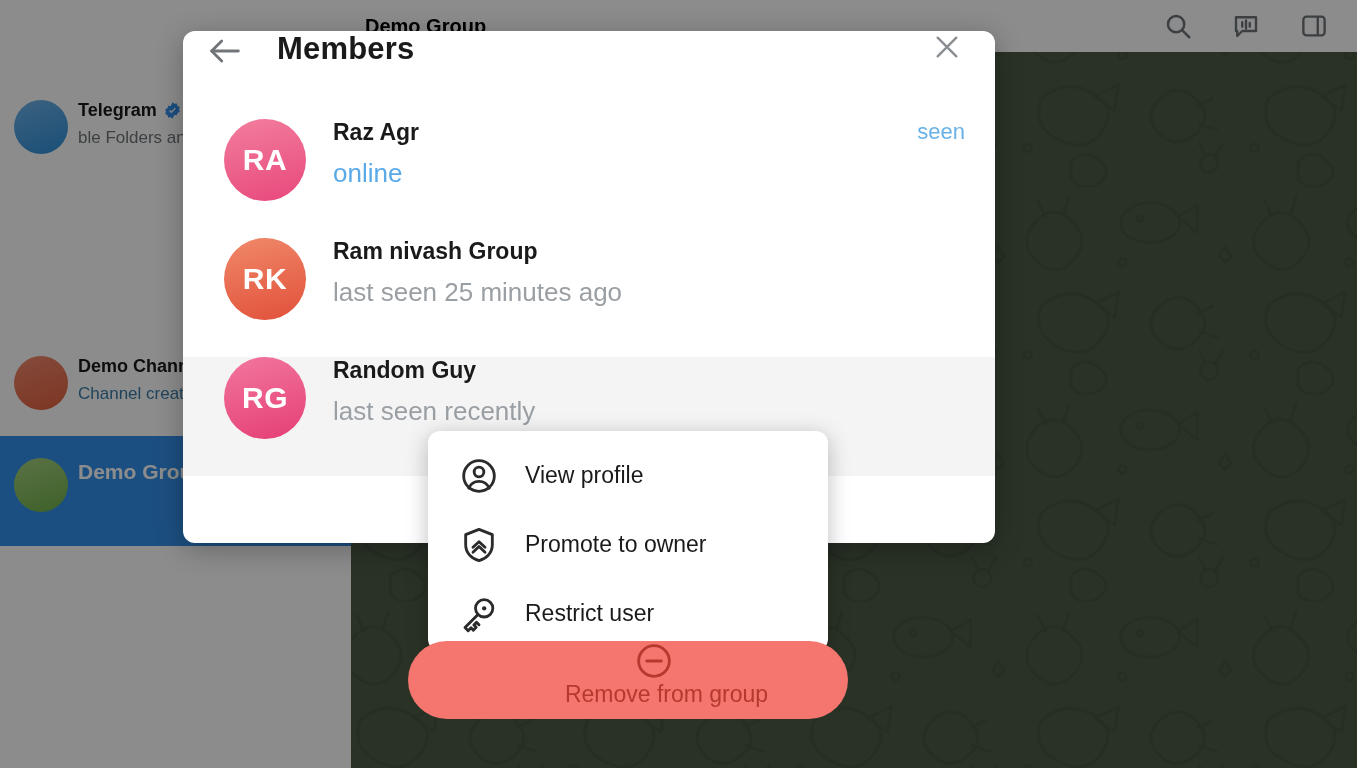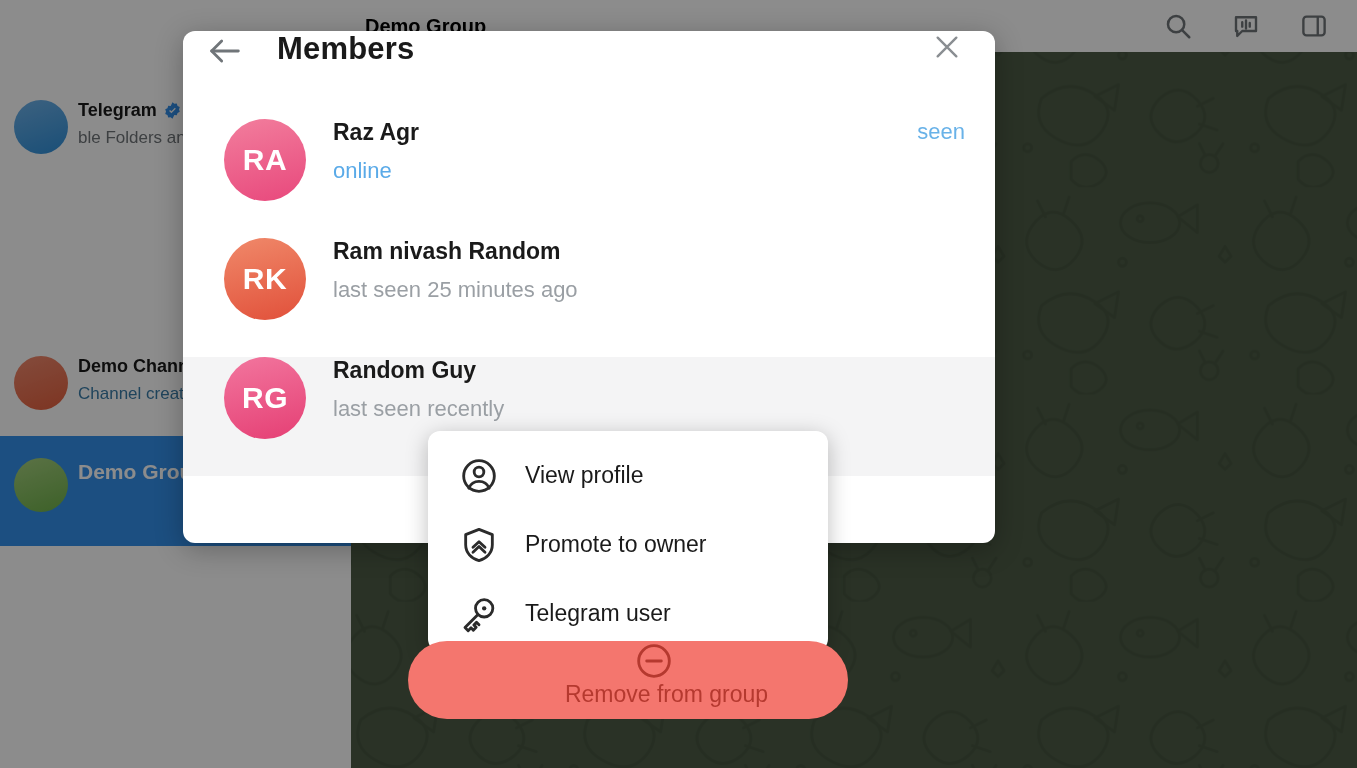--- a/index.html
+++ b/index.html
@@ -106,21 +106,21 @@
     color: #ffffff; font-size: 30px; font-weight: bold;
     letter-spacing: .5px;
   }
   .m-info { flex: 1; min-width: 0; padding-left: 27px; }
   .m-name {
     font-size: 23px; font-weight: bold; color: #1a1a1a;
     white-space: nowrap; overflow: hidden;
     line-height: 1.2;
   }
   .m-status {
-    font-size: 22px; margin-top: 11px; color: #9a9fa4;
+    font-size: 26px; margin-top: 11px; color: #9a9fa4;
     white-space: nowrap; overflow: hidden;
     line-height: 1.2;
   }
   .m-status.online { color: #5aaae8; }
   .m-role { font-size: 22px; color: #69b2e8; margin-left: auto; padding-left: 16px; white-space: nowrap; }
 
   
   .ctx-menu {
     position: absolute;
     left: 428px; top: 431px;
@@ -273,21 +273,21 @@
           <div class="m-status online">online</div>
         </div>
         <div class="m-role">seen</div>
       </div>
 
       <div class="member-row">
         <div class="m-avatar" style="background:linear-gradient(165deg,#f0896a,#e1503a);">
           <span>RK</span>
         </div>
         <div class="m-info">
-          <div class="m-name">Ram nivash Random</div>
+          <div class="m-name">Ram nivash Group</div>
           <div class="m-status">last seen 25 minutes ago</div>
         </div>
         <div class="m-role"></div>
       </div>
 
       <div class="member-row active">
         <div class="m-avatar" style="background:linear-gradient(165deg,#f2769e,#e53f74);">
           <span>RG</span>
         </div>
         <div class="m-info">
@@ -319,21 +319,21 @@
       </svg>
       <span class="ctx-label">Promote to owner</span>
     </div>
 
     <div class="ctx-item">
       <svg class="ctx-icon" viewBox="0 0 24 24" fill="none" stroke="#2b2b2b" stroke-width="1.7" stroke-linecap="round" stroke-linejoin="round">
         <circle cx="15.1" cy="8.6" r="5.2"></circle>
         <circle cx="15.1" cy="8.6" r="1.3" fill="#2b2b2b" stroke="none"></circle>
         <path d="M11.4 12.3L3.6 20.1l1.9 1.9 1.7-1.7 1.4 1.4 1.7-1.7-1.4-1.4 1.6-1.6 1.5 1.5"></path>
       </svg>
-      <span class="ctx-label">Telegram user</span>
+      <span class="ctx-label">Restrict user</span>
     </div>
 
     <div class="ctx-item danger">
       <svg class="ctx-icon" viewBox="0 0 24 24" fill="none" stroke="#b5392f" stroke-width="1.7" stroke-linecap="round">
         <circle cx="12" cy="12" r="9.2"></circle>
         <path d="M7.6 12h8.8"></path>
       </svg>
       <span class="ctx-label">Remove from group</span>
     </div>
 

